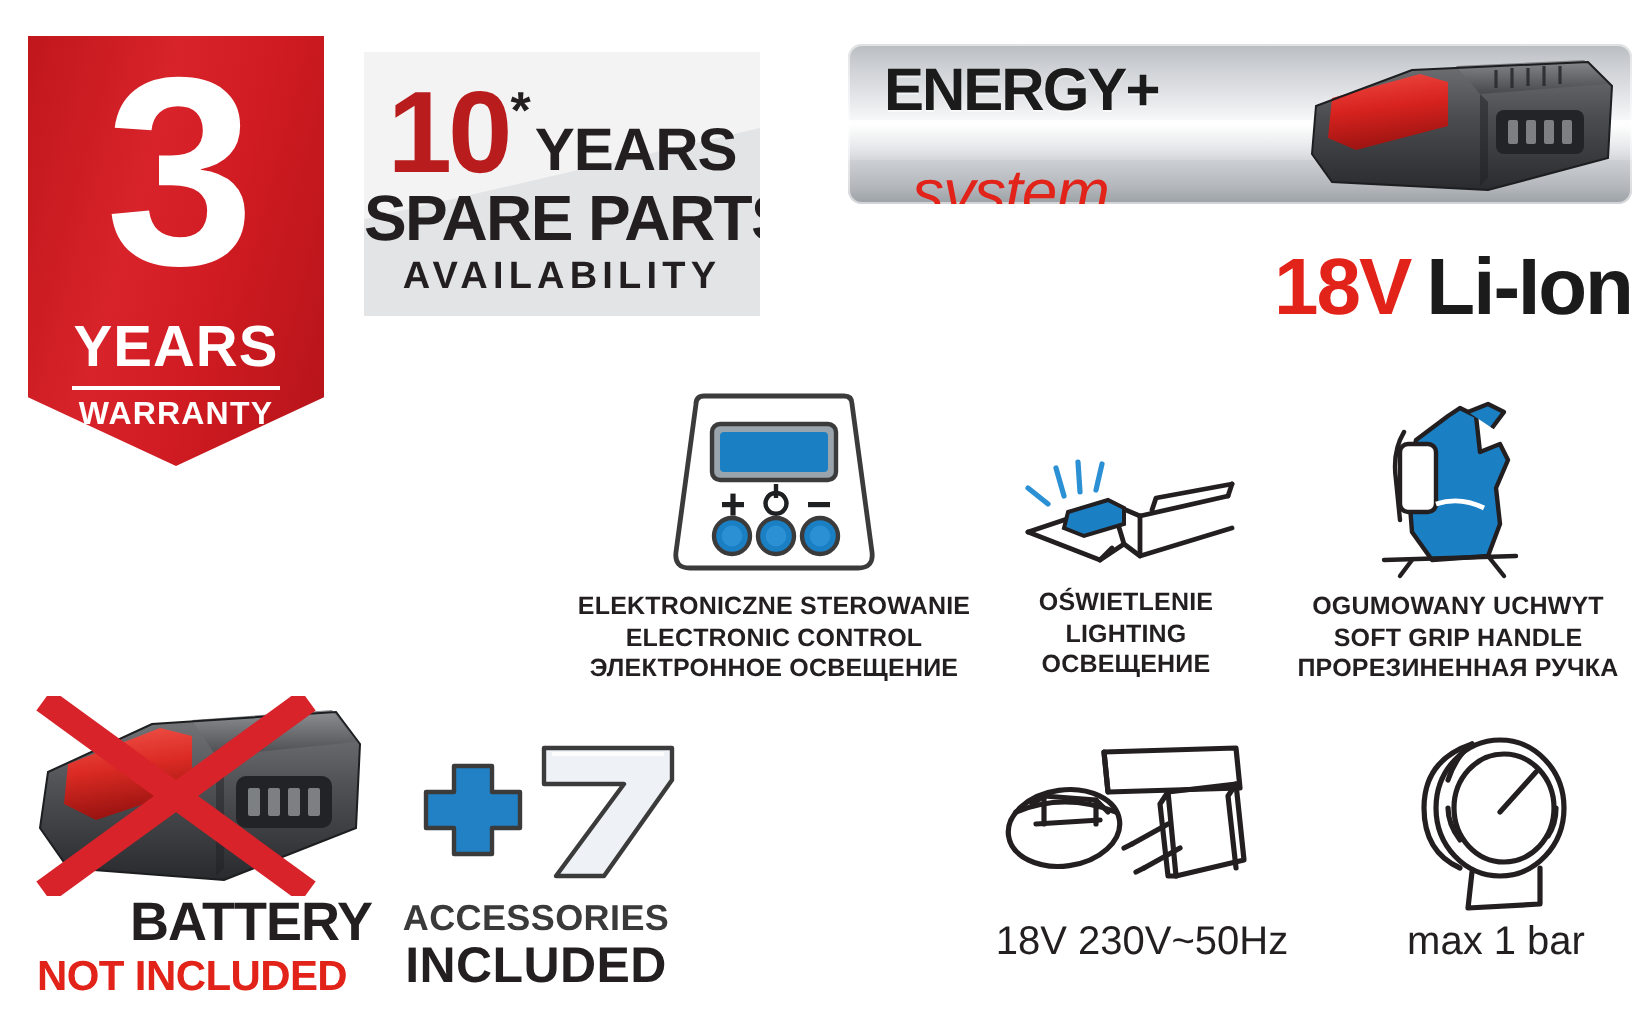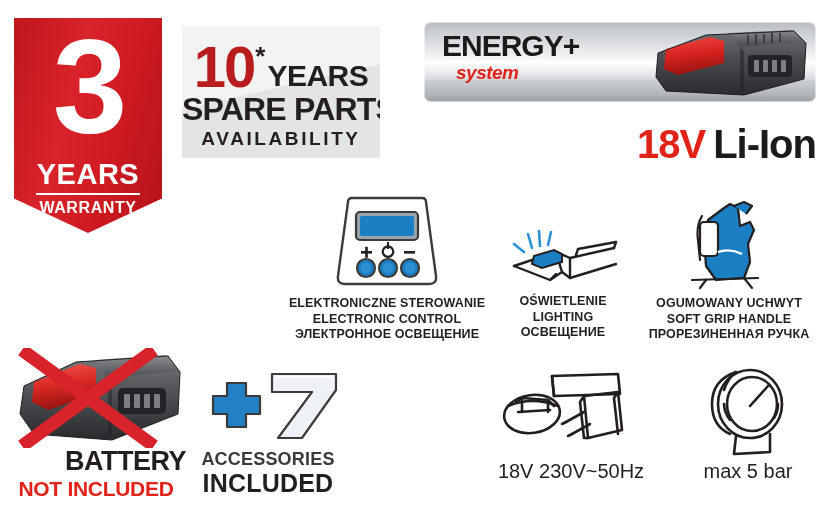--- a/index.html
+++ b/index.html
@@ -163,24 +163,24 @@
     left: 18px; top: 4px;
     font-size: 30px;
     line-height: 40px;
     font-weight: bold;
     color: #1b1b1b;
     letter-spacing: -1px;
     text-shadow: 0 1px 0 rgba(255,255,255,.55);
   }
   #energy-banner .system-text {
     position: absolute;
-    left: 32px; top: 36px;
-    font-size: 19px;
+    left: 32px; top: 60px;
+    font-size: 32px;
     line-height: 29px;
-    font-weight: bold;
+    font-weight: normal;
     font-style: italic;
     color: #e2231a;
     letter-spacing: -0.5px;
   }
   #energy-banner .battery-art {
     position: absolute;
     right: 6px; top: 5px;
     width: 166px; height: 72px;
   }
 
@@ -563,16 +563,16 @@
           <path d="M52 4 Q28 12 28 36 Q28 58 46 66"></path>
           <path d="M52 4 Q44 10 40 22"></path>
           <ellipse cx="68" cy="36" rx="25" ry="27"></ellipse>
           <path d="M66 38 L84 18"></path>
           <path d="M46 52 Q40 44 40 36"></path>
           <path d="M90 50 Q94 44 94 36"></path>
           <path d="M52 68 L50 86 L86 84 L86 66"></path>
         </g>
       </svg>
     </div>
-    <div class="cap-single">max 5 bar</div>
+    <div class="cap-single">max 1 bar</div>
   </div>
 
 </div>
 
 </body></html>

